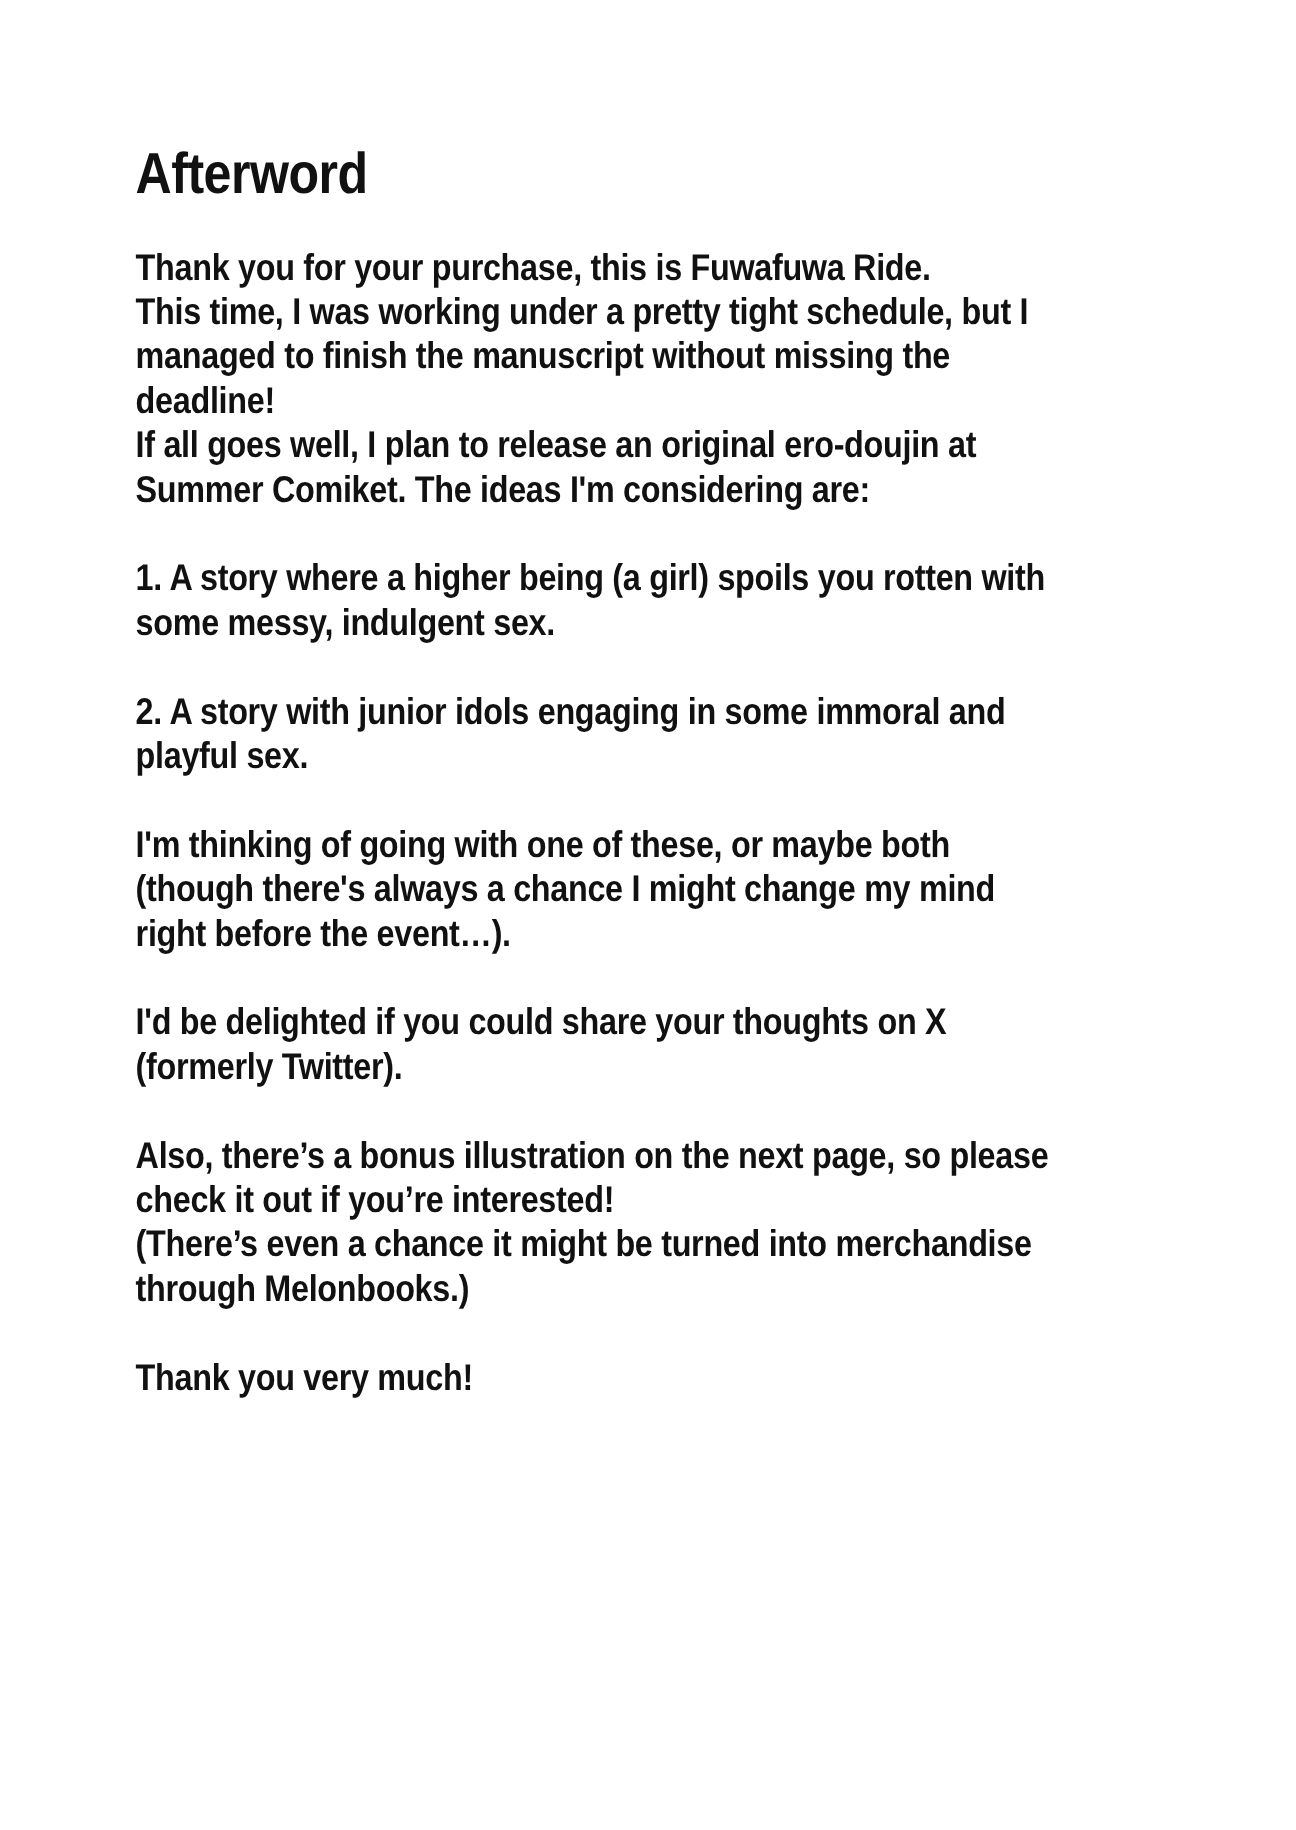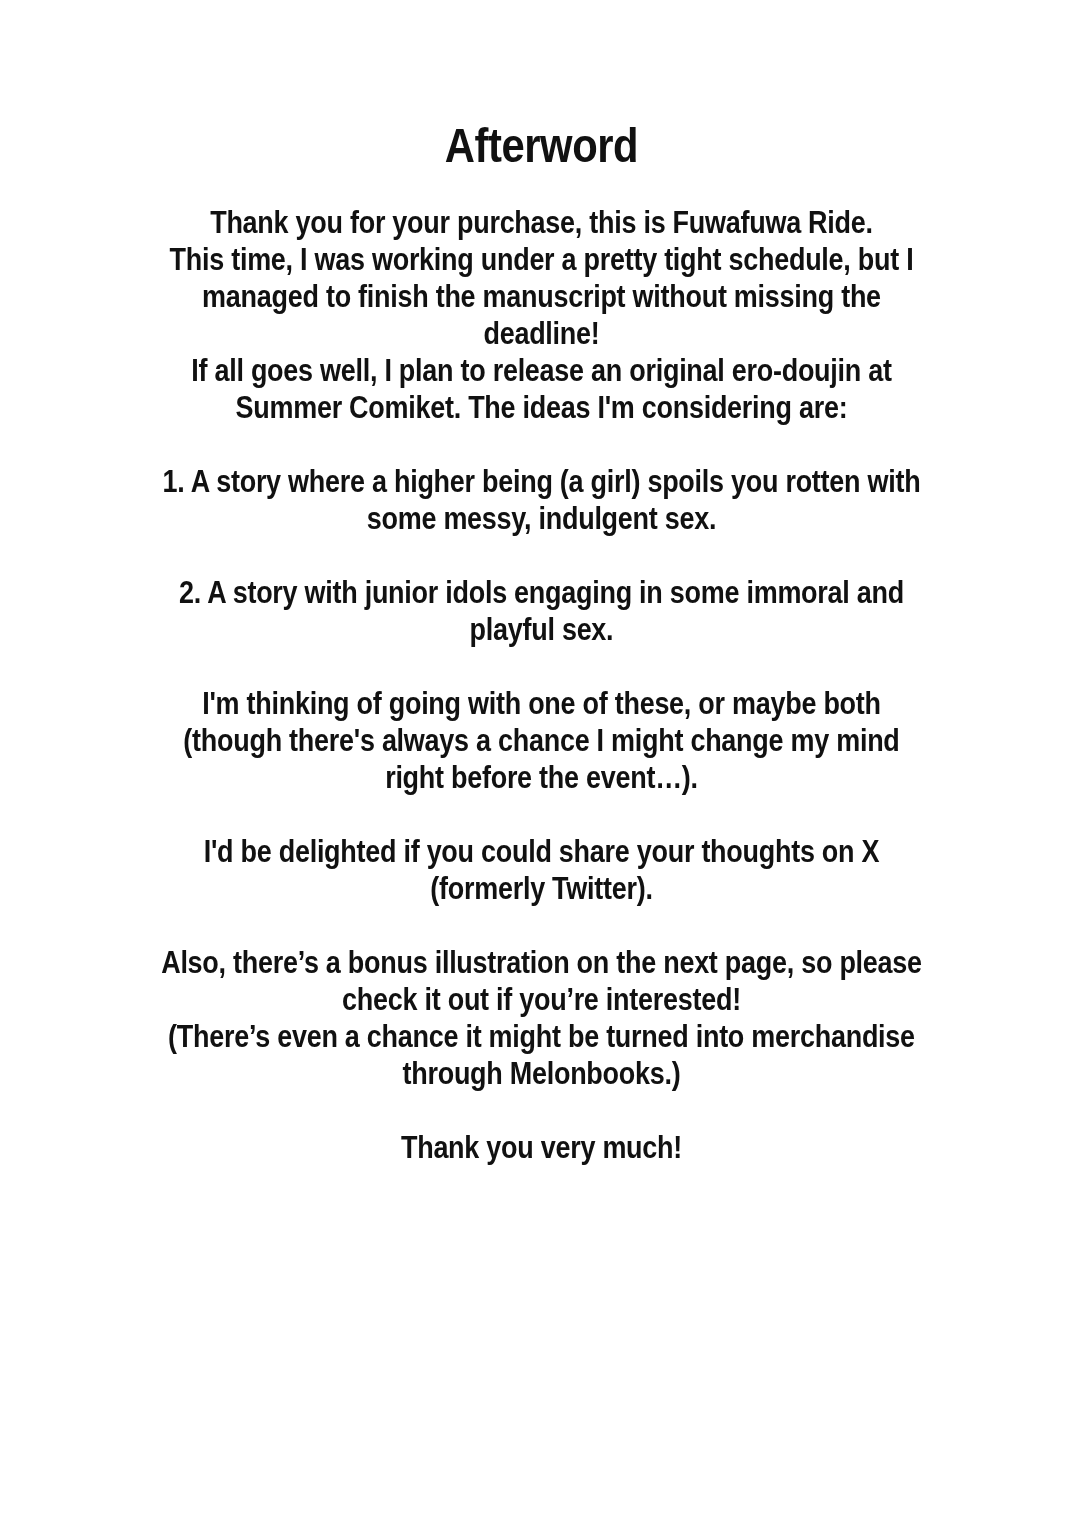--- a/index.html
+++ b/index.html
@@ -12,21 +12,20 @@
     height: 1525px;
     overflow: hidden;
     font-family: "Liberation Sans", sans-serif;
     color: #111111;
   }
   .page {
     position: relative;
     width: 1080px;
     height: 1525px;
     background: #ffffff;
-    text-align: center;
   }
   
   .content {
     position: absolute;
     top: 120px;
     left: 113px;
     width: 985px;
     transform: scaleX(0.87);
     transform-origin: top left;
   }

